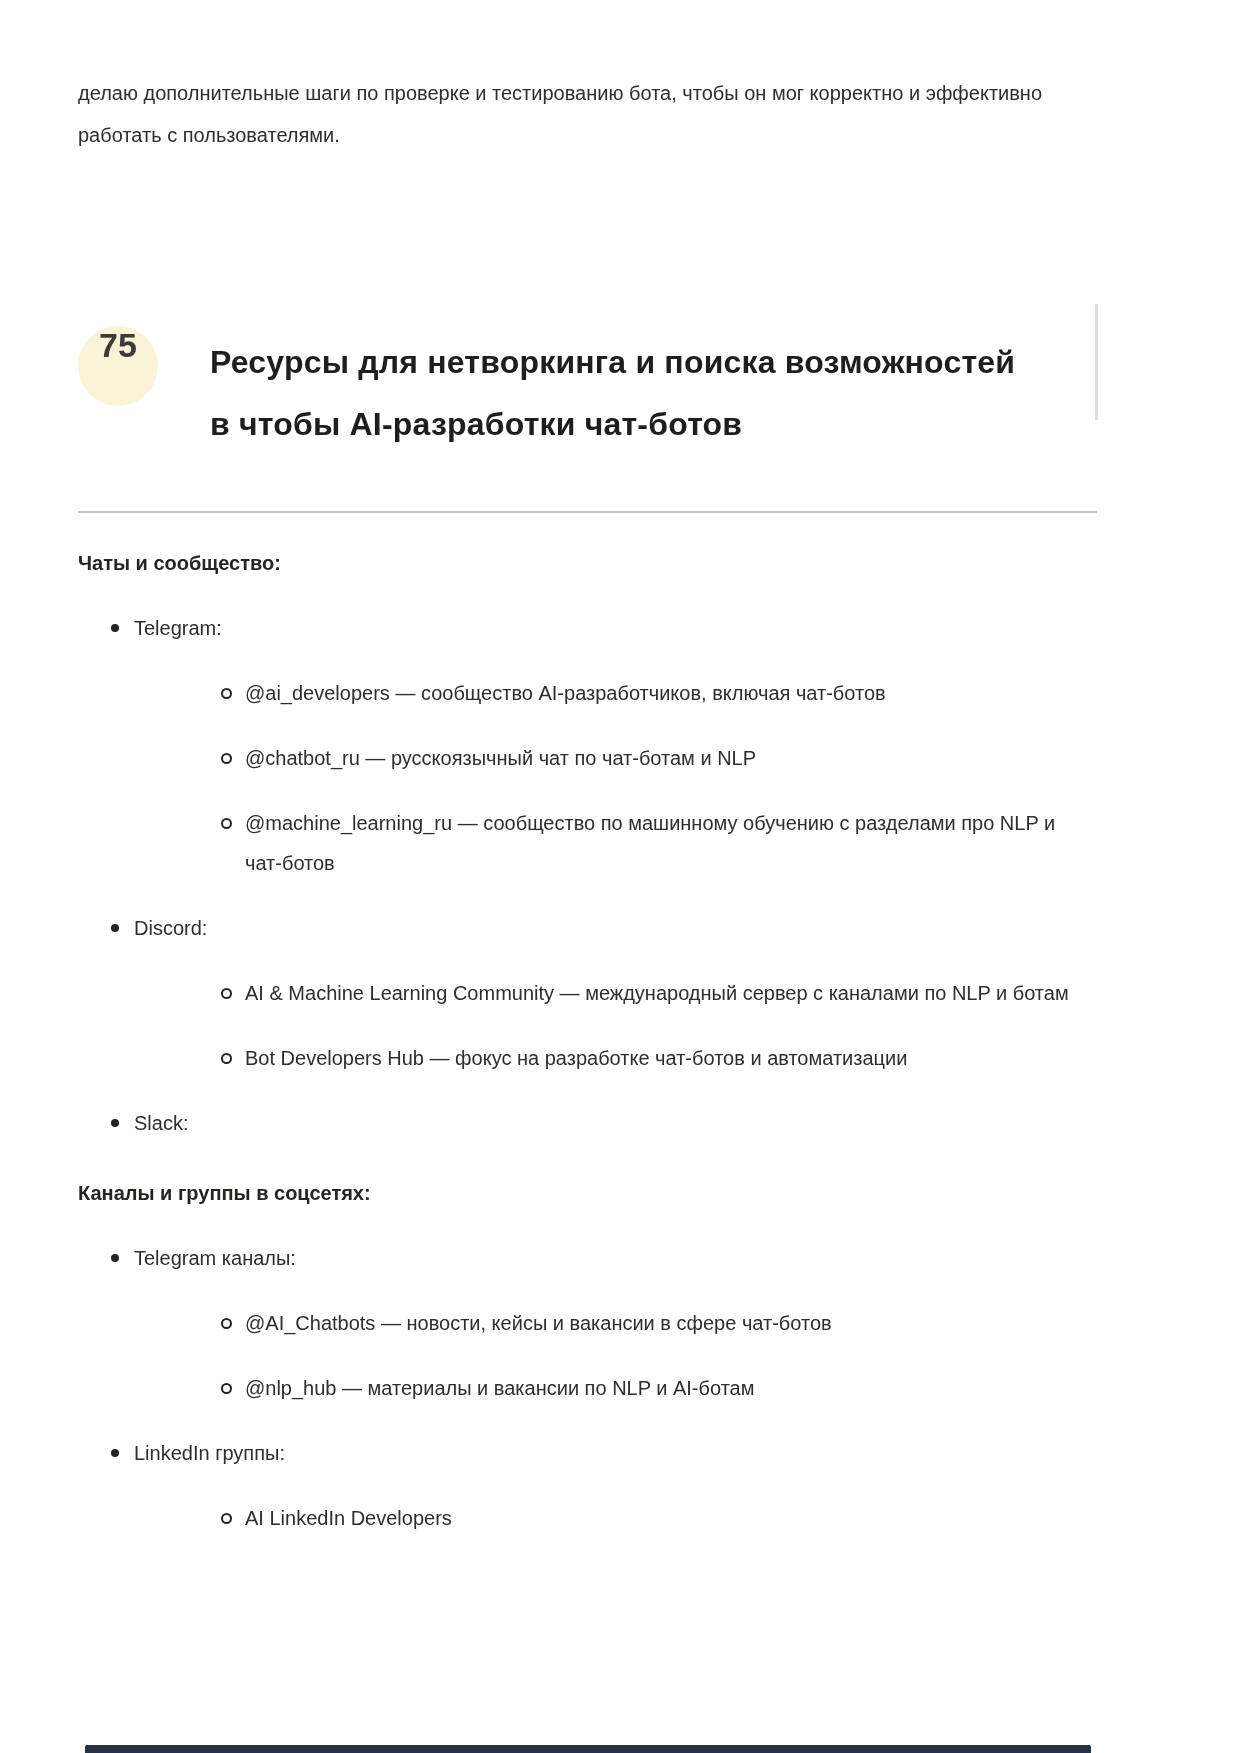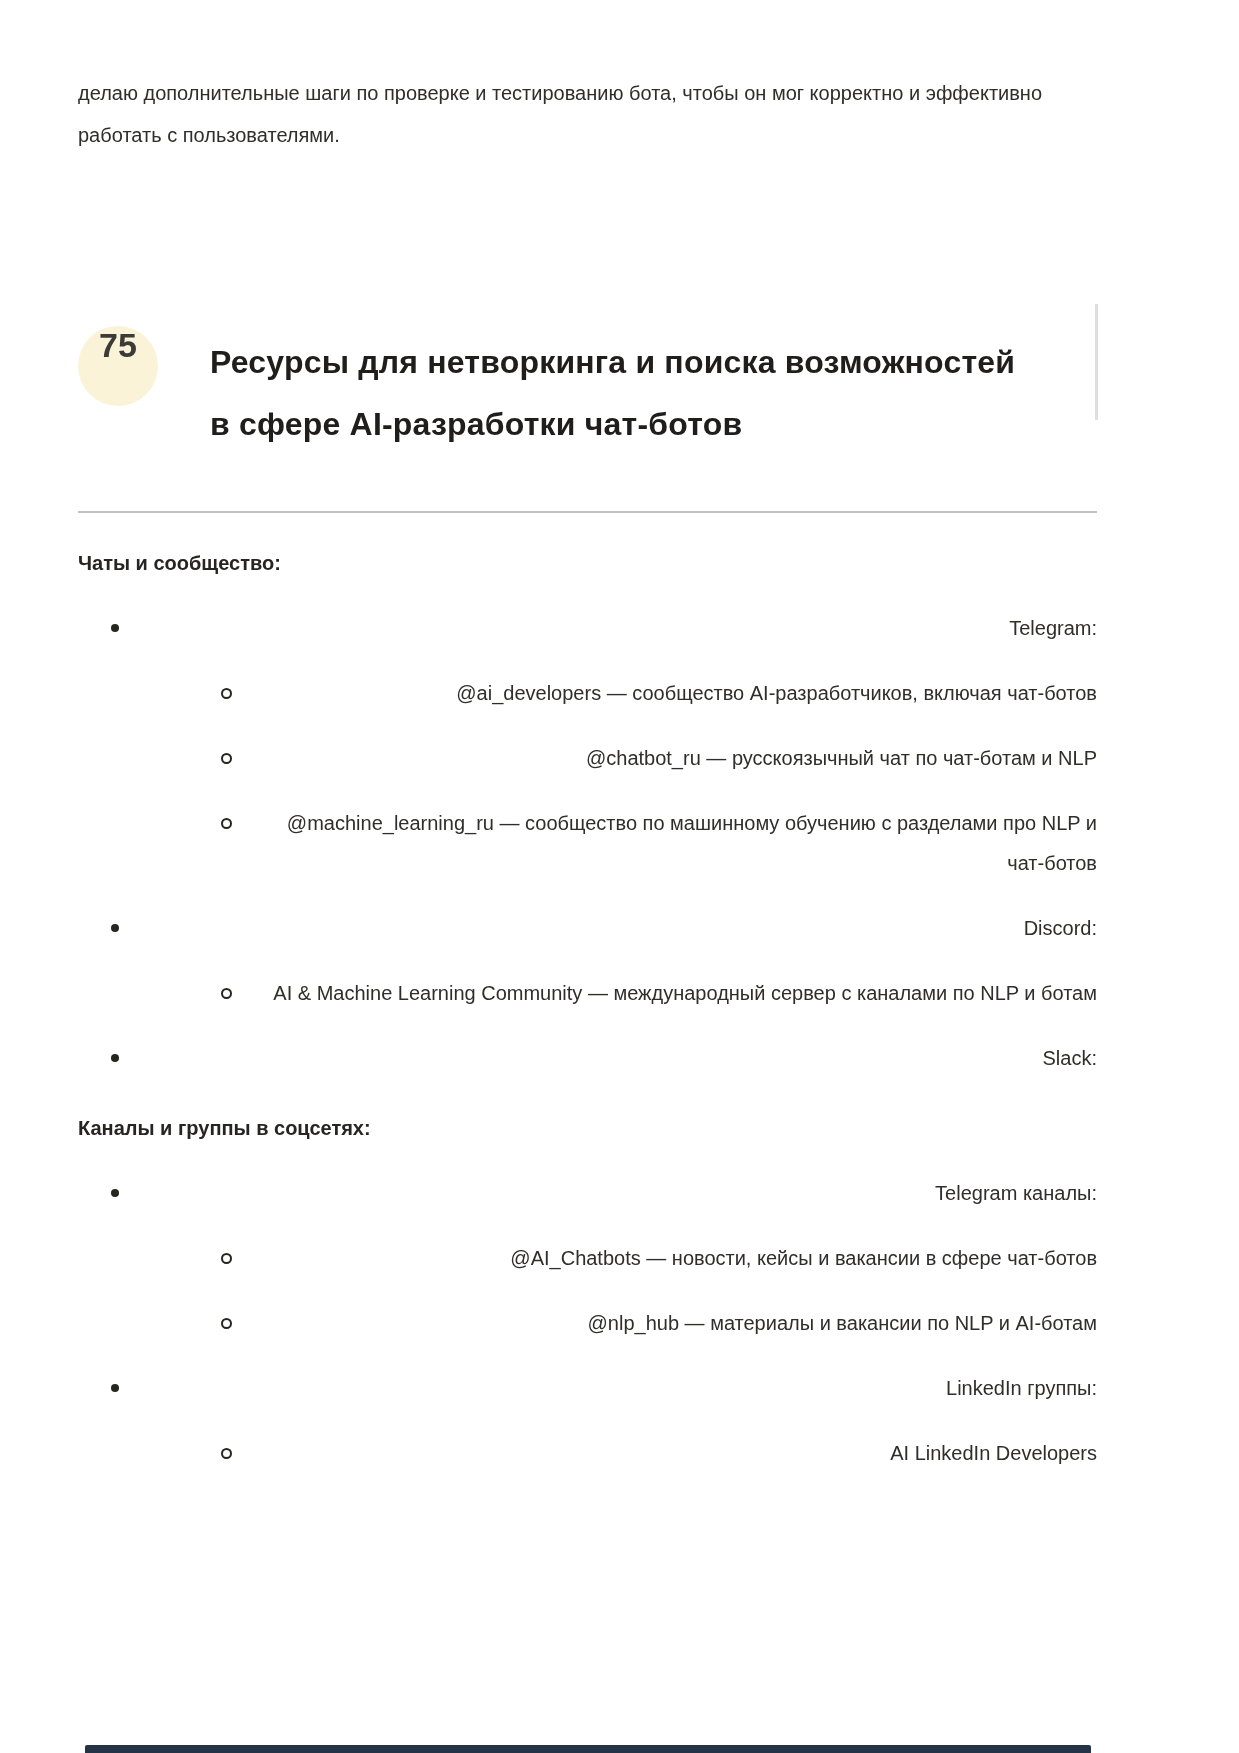--- a/index.html
+++ b/index.html
@@ -78,21 +78,20 @@
     color: #262522;
   }
   ul { list-style: none; margin: 0; padding: 0; }
   .item1 {
     position: relative;
     margin-top: 25px;
     padding-left: 56px;
     font-size: 20px;
     line-height: 40px;
     max-width: 1010px;
-    text-align: right;
   }
   .item2 {
     position: relative;
     margin-top: 25px;
     padding-left: 111px;
     font-size: 20px;
     line-height: 40px;
     max-width: 1000px;
   }
   .bullet-disc {
@@ -132,21 +131,21 @@
   <div class="content">
 
     <p class="intro">делаю дополнительные шаги по проверке и тестированию бота, чтобы он мог корректно и эффективно работать с пользователями.</p>
 
     <div class="section-header">
       <div class="badge">
         <span>75</span>
       </div>
       <h2 class="section-title">
         <span style="display:block">Ресурсы для нетворкинга и поиска возможностей</span>
-        <span style="display:block">в сфере AI-разработки чат-ботов</span>
+        <span style="display:block">в чтобы AI-разработки чат-ботов</span>
       </h2>
       <div class="right-rule"></div>
     </div>
 
     <div class="divider"></div>
 
     <p class="group-heading">Чаты и сообщество:</p>
 
     <ul>
       <li class="item1">
@@ -169,20 +168,24 @@
       </li>
 
       <li class="item1">
         <span class="bullet-disc"></span>
         <span>Discord:</span>
         <ul>
           <li class="item2">
             <span class="bullet-circle"></span>
             <span>AI &amp; Machine Learning Community — международный сервер с каналами по NLP и ботам</span>
           </li>
+          <li class="item2">
+            <span class="bullet-circle"></span>
+            <span>Bot Developers Hub — фокус на разработке чат-ботов и автоматизации</span>
+          </li>
         </ul>
       </li>
 
       <li class="item1">
         <span class="bullet-disc"></span>
         <span>Slack:</span>
       </li>
     </ul>
 
     <p class="group-heading">Каналы и группы в соцсетях:</p>

